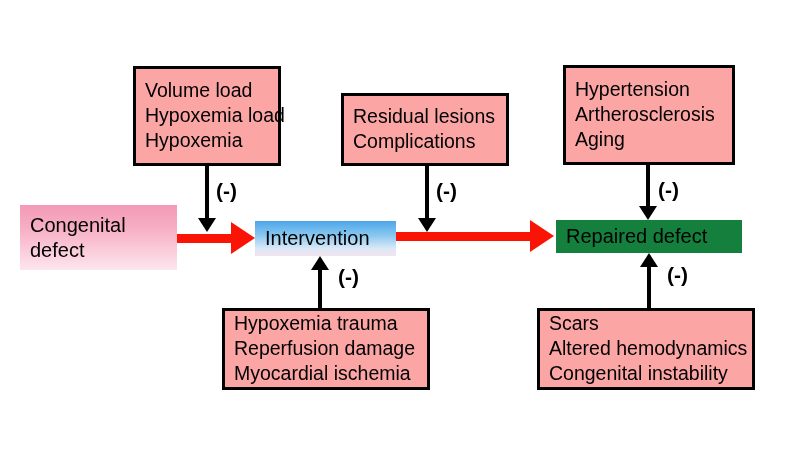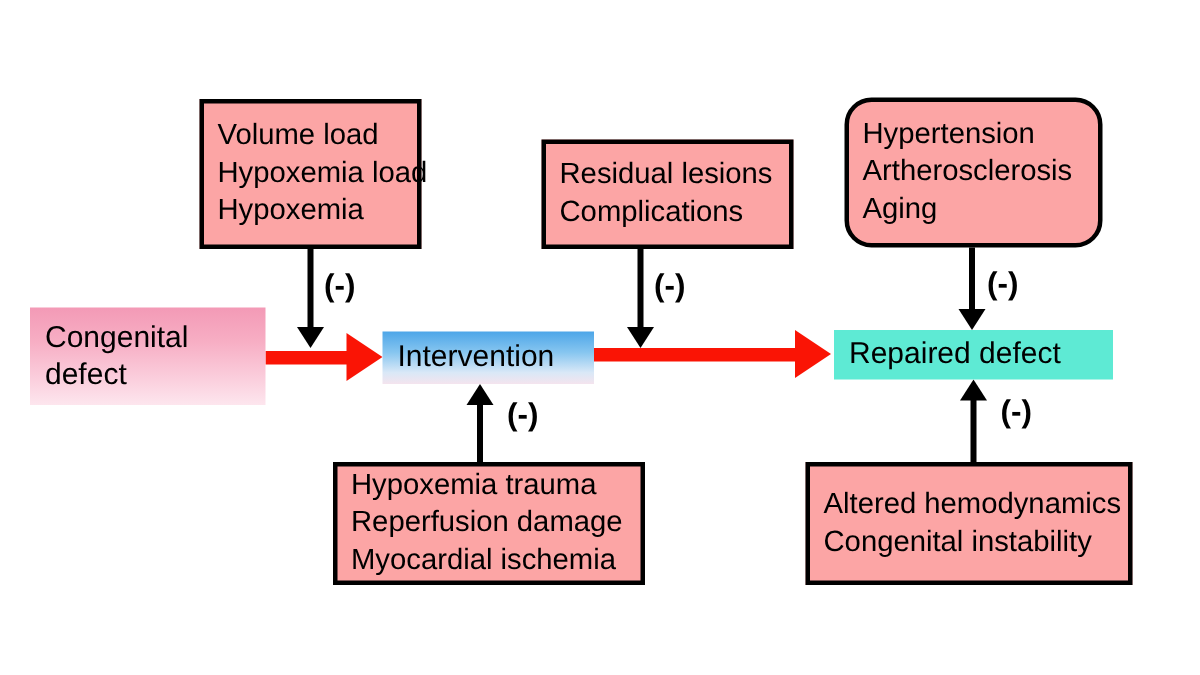--- a/index.html
+++ b/index.html
@@ -57,21 +57,21 @@
   #box-congenital {
     left: 20px; top: 205px; width: 157px; height: 65px;
     background: linear-gradient(to bottom, #f39ab6 0%, #f7aec4 35%, #fbd0de 75%, #fde6ee 100%);
   }
   #box-intervention {
     left: 255px; top: 221px; width: 141px; height: 35px;
     background: linear-gradient(to bottom, #4da6e8 0%, #87c6f0 40%, #d9e8f7 78%, #f4e4ee 100%);
   }
   #box-repaired {
     left: 556px; top: 220px; width: 186px; height: 33px;
-    background: #5eead4;
+    background: #15803d;
   }
 
   
   .stem {
     position: absolute;
     width: 4px;
     background: #000000;
     z-index: 2;
   }
   
@@ -122,38 +122,39 @@
 <body>
 
 <div id="canvas">
 
   <div class="factor-box" id="box-preop" style="left:133px; top:66px; width:148px; height:100px;">
     <div class="factor-line">Volume load</div>
     <div class="factor-line">Hypoxemia load</div>
     <div class="factor-line">Hypoxemia</div>
   </div>
 
-  <div class="factor-box" id="box-residual" style="left:341px; top:93px; width:168px; height:73px;margin-left:20px;">
+  <div class="factor-box" id="box-residual" style="left:341px; top:93px; width:168px; height:73px;">
     <div class="factor-line">Residual lesions</div>
     <div class="factor-line">Complications</div>
   </div>
 
-  <div class="factor-box" id="box-late" style="left:563px; top:65px; width:172px; height:100px;border-radius:18px;">
+  <div class="factor-box" id="box-late" style="left:563px; top:65px; width:172px; height:100px;">
     <div class="factor-line">Hypertension</div>
     <div class="factor-line">Artherosclerosis</div>
     <div class="factor-line">Aging</div>
   </div>
 
   <div class="factor-box" id="box-procedural" style="left:222px; top:308px; width:208px; height:82px;">
     <div class="factor-line">Hypoxemia trauma</div>
     <div class="factor-line">Reperfusion damage</div>
     <div class="factor-line">Myocardial ischemia</div>
   </div>
 
   <div class="factor-box" id="box-sequelae" style="left:537px; top:308px; width:218px; height:82px;">
+    <div class="factor-line">Scars</div>
     <div class="factor-line">Altered hemodynamics</div>
     <div class="factor-line">Congenital instability</div>
   </div>
 
   <div class="stem" style="left:205px; top:166px; height:55px;"></div>
   <div class="arrow-down" style="left:198px; top:218px;"></div>
   <div class="minus-label" style="left:216px; top:180px;">(-)</div>
 
   <div class="stem" style="left:425px; top:166px; height:55px;"></div>
   <div class="arrow-down" style="left:418px; top:218px;"></div>

